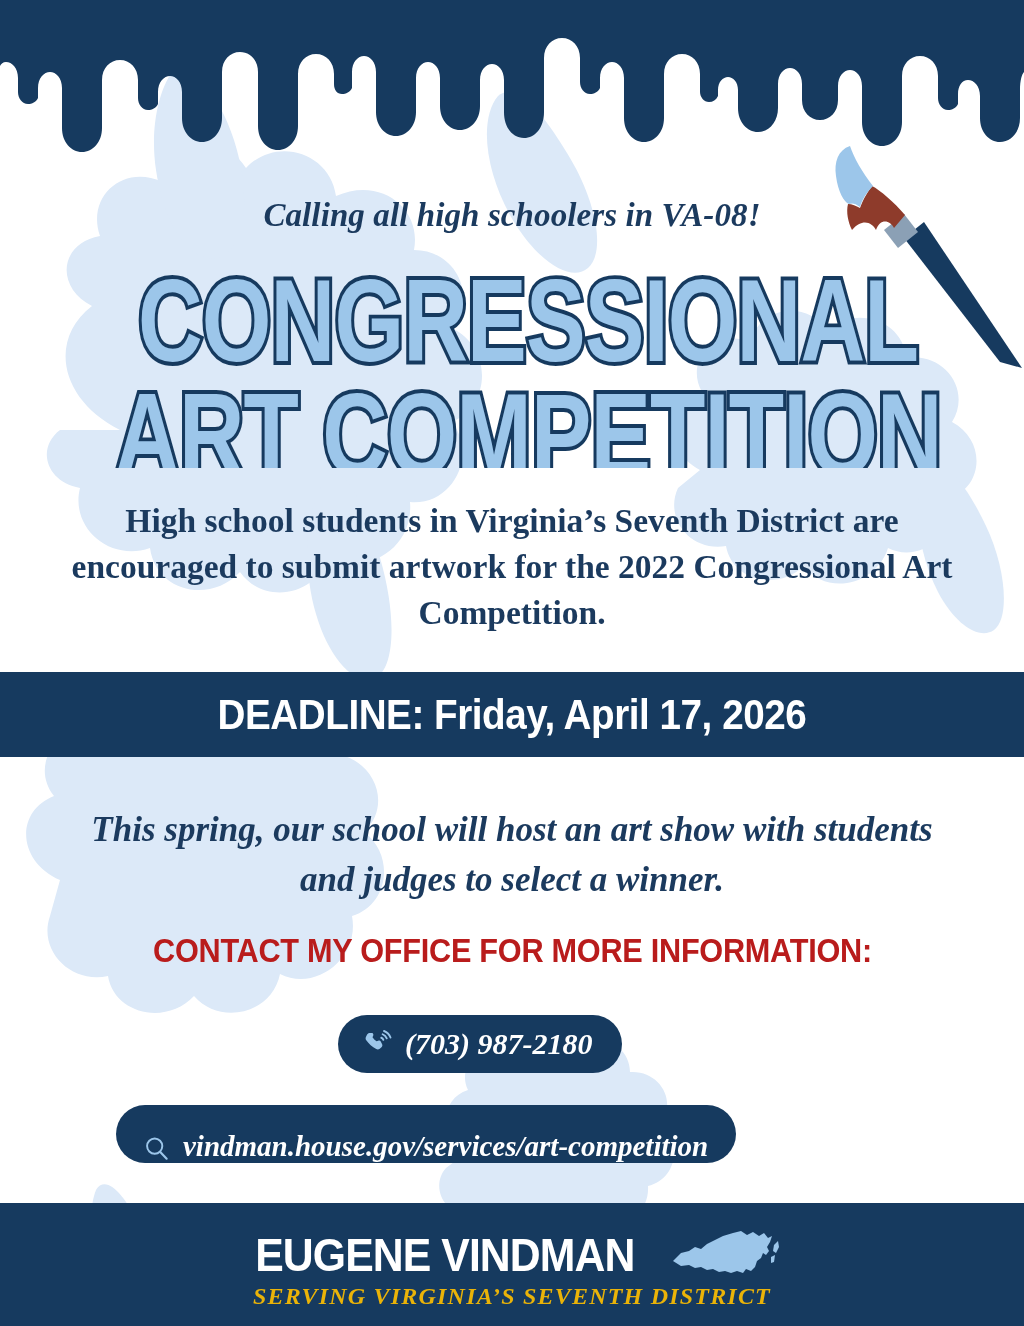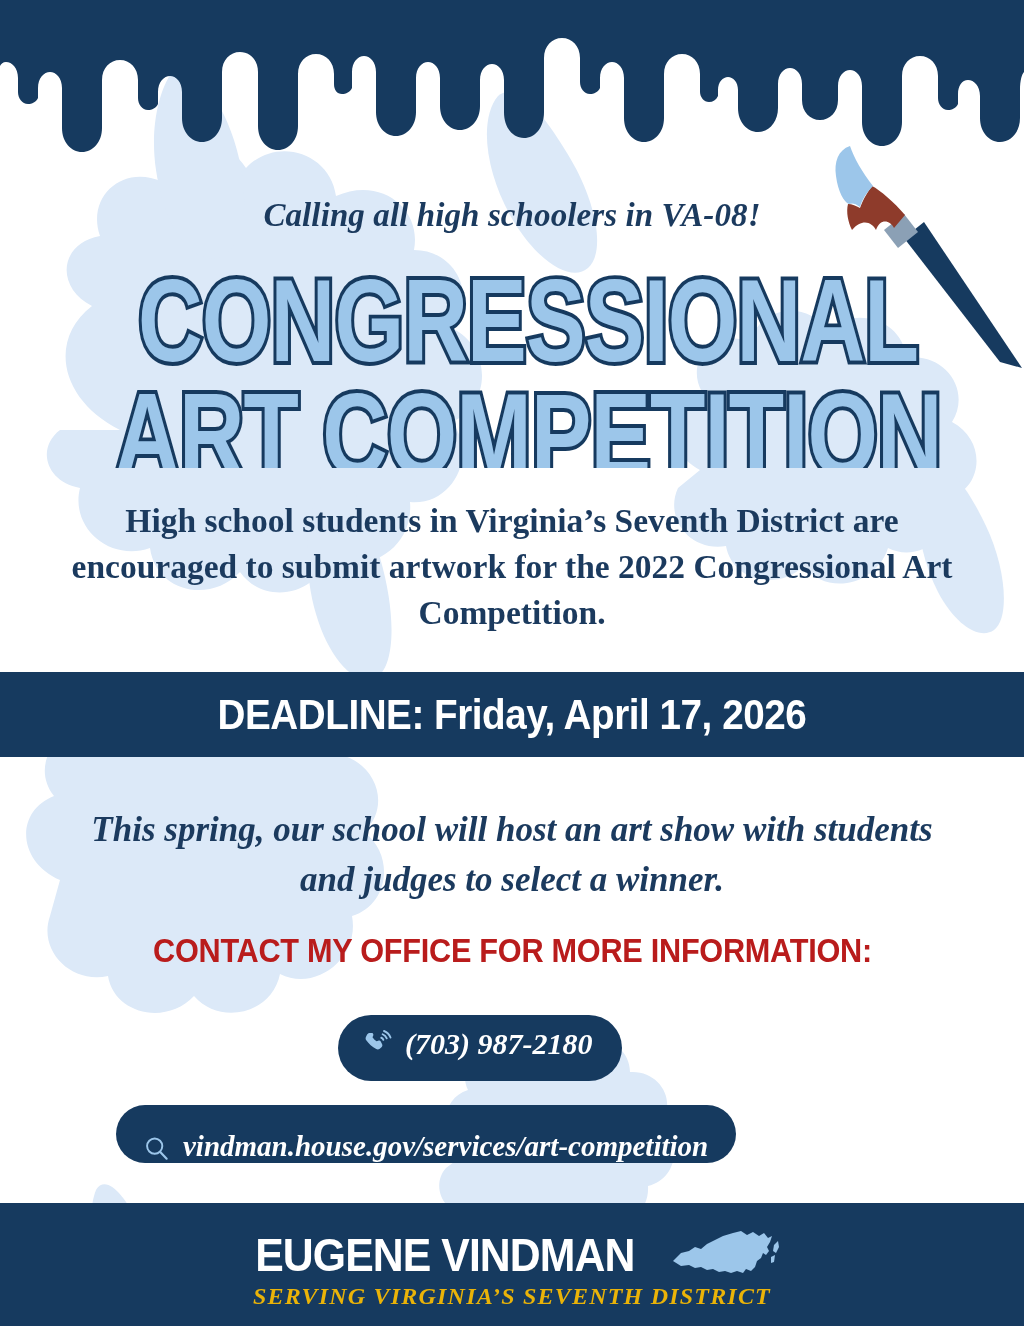--- a/index.html
+++ b/index.html
@@ -85,21 +85,21 @@
   }
   .contact-head span{display:inline-block;transform:scaleX(.93);}
 
   .pill{
     position:absolute;
     background:#163a5f;
     border-radius:999px;
     display:flex;align-items:center;
     color:#ffffff;
   }
-  .pill-phone{top:1015px;left:338px;height:58px;padding:0 30px 8px 24px;gap:13px;}
+  .pill-phone{top:1015px;left:338px;height:58px;padding:0 30px 0 24px;gap:13px;}
   .pill-url{top:1105px;left:116px;height:58px;padding:0 28px 0 26px;gap:12px;align-items:flex-end;}
 
   .pill-text{
     font-family:"Liberation Serif", serif;
     font-style:italic;font-weight:bold;
     font-size:30px;
     color:#ffffff;
     white-space:nowrap;
   }
   .pill-url .pill-text{font-size:29px;}

